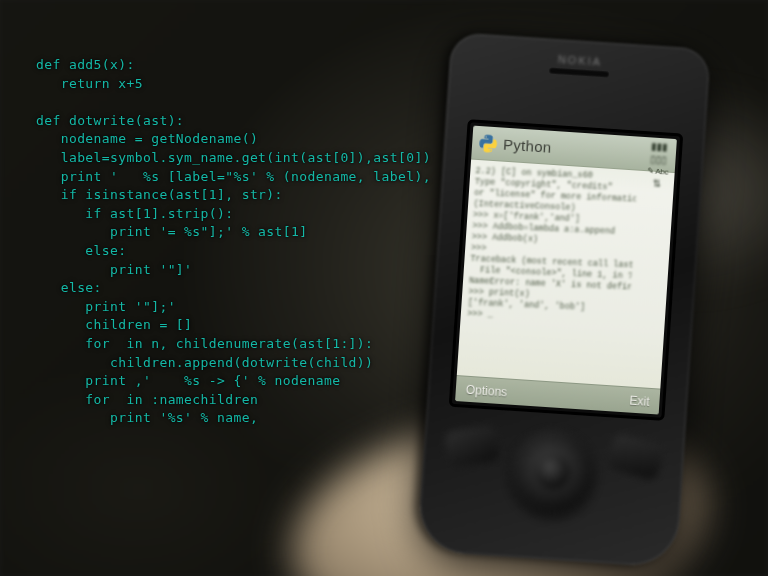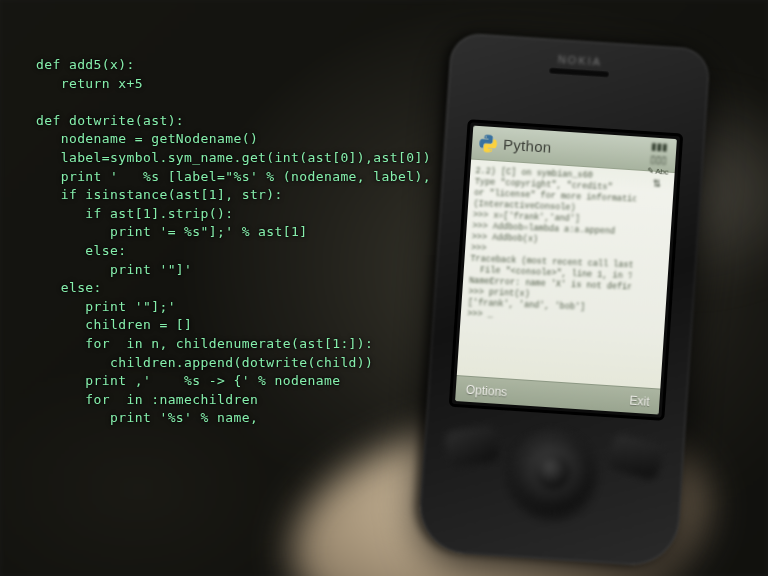--- a/index.html
+++ b/index.html
@@ -165,21 +165,21 @@
     position: absolute; width: 52px; height: 36px;
     background: linear-gradient(160deg, #2d2d2d, #0e0e0e);
     border-radius: 10px;
   }
   .side-key.l { left: -2px; top: 4px; transform: rotate(-12deg); }
   .side-key.r { right: -2px; top: 4px; transform: rotate(12deg); }
   
   .code-overlay {
     position: absolute;
     top: 56px; left: 36px;
-    color: #86efac;
+    color: #14b8a6;
     font-size: 13px;
     line-height: 18.6px;
     letter-spacing: 0.4px;
     white-space: pre;
     text-shadow: 0 0 4px rgba(0,0,0,0.7);
     filter: drop-shadow(0 0 1px rgba(0,0,0,0.6));
     pointer-events: none;
   }
 </style>
 </head>

